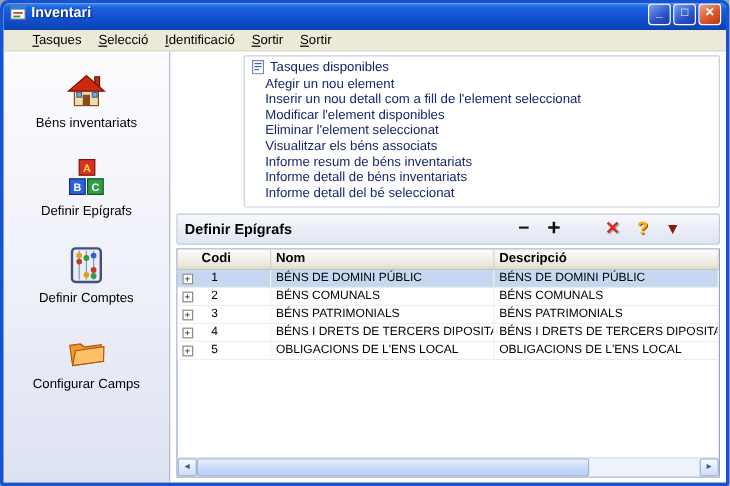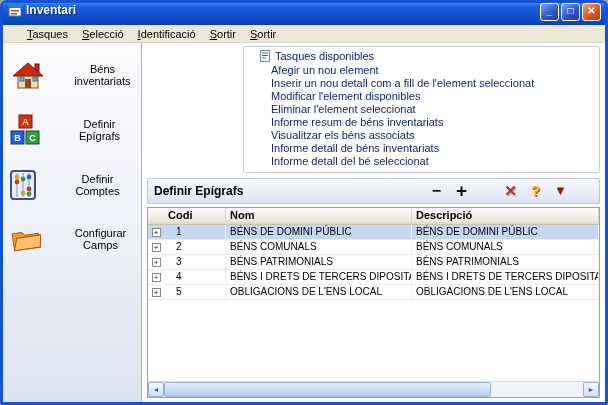--- a/index.html
+++ b/index.html
@@ -36,29 +36,29 @@
   .menu-item { padding:1px 7px; display:inline-block; cursor:pointer; }
   .menu-item::first-letter { text-decoration:underline; }
 
   
   .app-body { flex:1; display:flex; min-height:0; }
 
   .sidebar { width:139px; flex:0 0 139px;
     background:linear-gradient(to bottom,#fcfcfe 0%,#eef0f9 55%,#dde2f2 100%);
     border-right:1px solid #aab4cf;
     display:flex; flex-direction:column; align-items:center; padding-top:16px; gap:23px; }
-  .side-item { display:flex; flex-direction:row; align-items:center; gap:23px; width:126px; cursor:pointer; }
+  .side-item { display:flex; flex-direction:column; align-items:center; gap:6px; width:126px; cursor:pointer; }
   .side-label { font-size:11px; color:#000; text-align:center; }
 
   .content { flex:1; background:#fff; display:flex; flex-direction:column;
     padding:3px 5px 4px 5px; min-width:0; }
 
   
-  .tasks-panel { margin-left:96px; border:1px solid #c8cede; border-radius:2px;
-    padding:3px 6px 4px 16px; background:#fff; }
+  .tasks-panel { margin-left:56px; border:1px solid #c8cede; border-radius:2px;
+    padding:3px 6px 4px 6px; background:#fff; }
   .tasks-title { display:flex; align-items:center; gap:5px; font-size:11px; color:#10206a; margin-bottom:2px; }
   .task-item { font-size:11px; color:#16266f; padding-left:11px; line-height:13px;
     white-space:nowrap; overflow:hidden; cursor:pointer; }
 
   
   .toolbar { margin-top:5px; height:26px; flex:0 0 26px; display:flex; align-items:center;
     background:linear-gradient(to bottom,#f7f8fd,#dfe4f2); border:1px solid #bcc6dd;
     border-radius:2px; padding:0 6px; }
   .toolbar-title { font-size:12px; font-weight:bold; color:#000; }
   .tb-icons { margin-left:auto; display:flex; align-items:center; margin-right:20px; }
@@ -206,22 +206,22 @@
               <rect x="2" y="5" width="6" height="1" fill="#3a62c0"></rect>
               <rect x="2" y="7.5" width="4" height="1" fill="#3a62c0"></rect>
             </svg>
           </span>
           <span>Tasques disponibles</span>
         </div>
         <div class="task-item">Afegir un nou element</div>
         <div class="task-item">Inserir un nou detall com a fill de l'element seleccionat</div>
         <div class="task-item">Modificar l'element disponibles</div>
         <div class="task-item">Eliminar l'element seleccionat</div>
+        <div class="task-item">Visualitzar els béns associats</div>
         <div class="task-item">Informe resum de béns inventariats</div>
-        <div class="task-item">Visualitzar els béns associats</div>
         <div class="task-item">Informe detall de béns inventariats</div>
         <div class="task-item">Informe detall del bé seleccionat</div>
       </div>
 
       <div class="toolbar">
         <span class="toolbar-title">Definir Epígrafs</span>
         <div class="tb-icons">
           <div class="tb-btn tb-minus">−</div>
           <div class="tb-btn tb-plus">+</div>
           <div class="tb-gap"></div>

